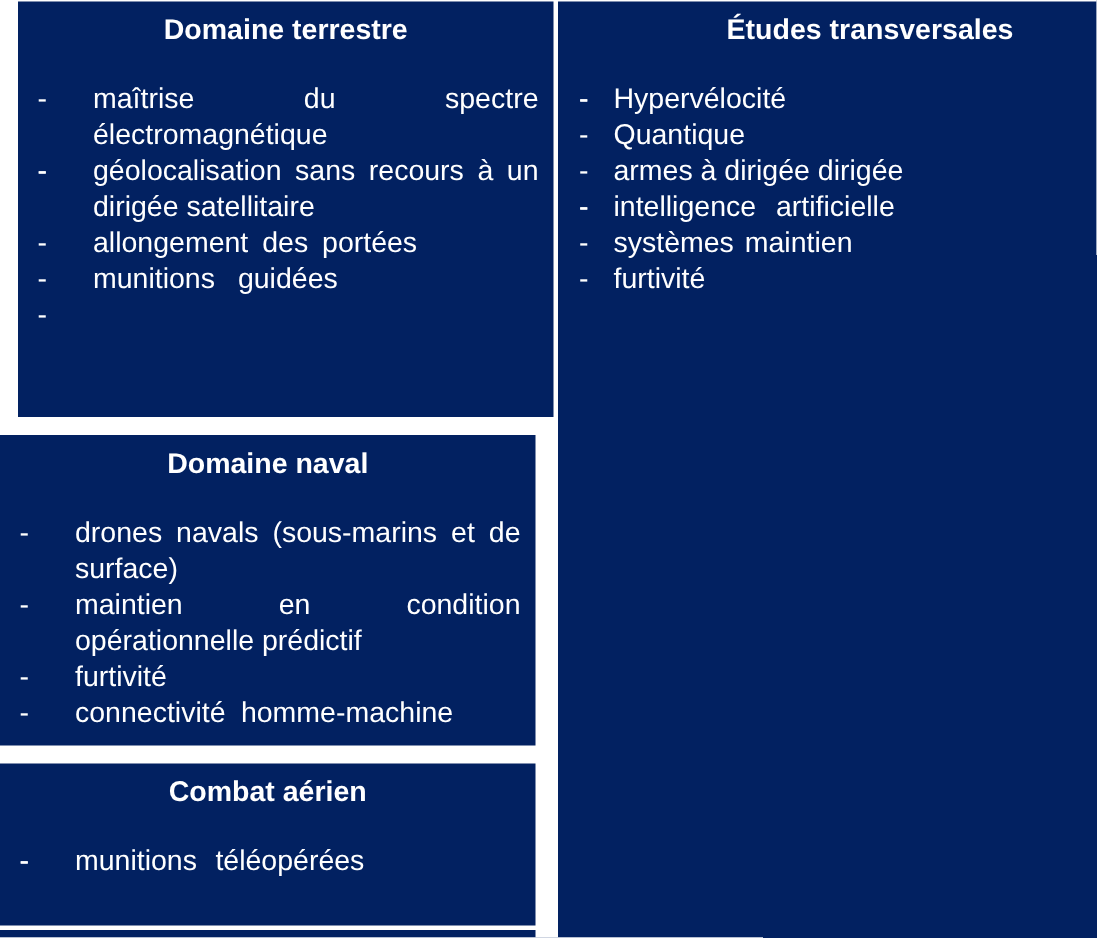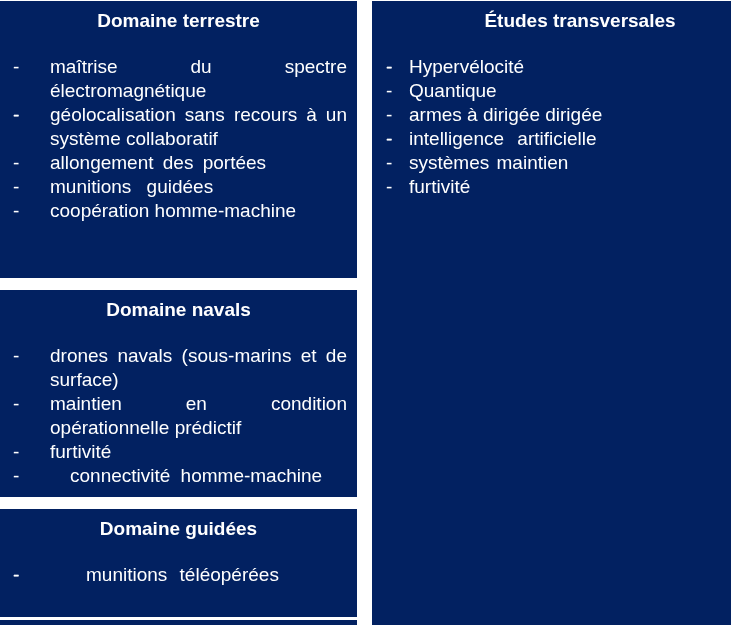--- a/index.html
+++ b/index.html
@@ -9,21 +9,21 @@
     background:#ffffff;
     font-family:"Liberation Sans",sans-serif;
     overflow:hidden;
   }
   .box{
     position:absolute;
     background:#022161;
     color:#ffffff;
     overflow:hidden;
   }
-  .box-terrestre{left:0;top:1px;width:357px;height:277px;}
+  .box-terrestre{left:12px;top:1px;width:357px;height:277px;}
   .box-naval{left:0;top:290px;width:357px;height:207px;}
   .box-aerien{left:0;top:509px;width:357px;height:108px;}
   .box-sliver{left:0;top:620px;width:357px;height:5px;}
   .box-etudes{left:372px;top:1px;width:416px;height:624px;}
   .box-title{
     text-align:center;
     font-weight:bold;
     font-size:19px;
     line-height:24px;
     padding-top:8px;
@@ -47,61 +47,60 @@
   .box-etudes ul.items .dash{left:14px;}
   ul.items .txt{
     display:block;
     text-align:justify;
     text-align-last:left;
     -moz-text-align-last:left;
   }
   
   .box-terrestre li:nth-child(4) .txt{word-spacing:4px;}
   .box-terrestre li:nth-child(5) .txt{word-spacing:10px;}
-  .box-naval li:nth-child(4) .txt{word-spacing:5px;margin-left:20px;}
-  .box-aerien li:nth-child(2) .txt{word-spacing:7px;margin-left:36px;}
+  .box-naval li:nth-child(4) .txt{word-spacing:5px;}
+  .box-aerien li:nth-child(2) .txt{word-spacing:7px;}
   .box-etudes li:nth-child(6) .txt{word-spacing:8px;}
   .box-etudes li:nth-child(7) .txt{word-spacing:2px;}
 </style>
 </head>
 <body>
 
 <div class="canvas">
 
   <div class="box box-terrestre">
     <div class="box-title">Domaine terrestre</div>
     <ul class="items">
         <li>
           <span class="dash">-</span>
           <span class="txt">maîtrise du spectre électromagnétique</span>
         </li>
         <li>
           <span class="dash">-</span>
         </li>
         <li>
           <span class="dash">-</span>
-          <span class="txt">géolocalisation sans recours à un système collaboratif</span>
+          <span class="txt">géolocalisation sans recours à un dirigée satellitaire</span>
         </li>
         <li>
           <span class="dash">-</span>
           <span class="txt">allongement des portées</span>
         </li>
         <li>
           <span class="dash">-</span>
           <span class="txt">munitions guidées</span>
         </li>
         <li>
           <span class="dash">-</span>
-          <span class="txt">coopération homme-machine</span>
         </li>
       </ul>
   </div>
 
   <div class="box box-naval">
-    <div class="box-title">Domaine navals</div>
+    <div class="box-title">Domaine naval</div>
     <ul class="items">
         <li>
           <span class="dash">-</span>
           <span class="txt">drones navals (sous-marins et de surface)</span>
         </li>
         <li>
           <span class="dash">-</span>
           <span class="txt">maintien en condition opérationnelle prédictif</span>
         </li>
         <li>
@@ -109,21 +108,21 @@
           <span class="txt">furtivité</span>
         </li>
         <li>
           <span class="dash">-</span>
           <span class="txt">connectivité homme-machine</span>
         </li>
       </ul>
   </div>
 
   <div class="box box-aerien">
-    <div class="box-title">Domaine guidées</div>
+    <div class="box-title">Combat aérien</div>
     <ul class="items">
         <li>
           <span class="dash">-</span>
         </li>
         <li>
           <span class="dash">-</span>
           <span class="txt">munitions téléopérées</span>
         </li>
       </ul>
   </div>

